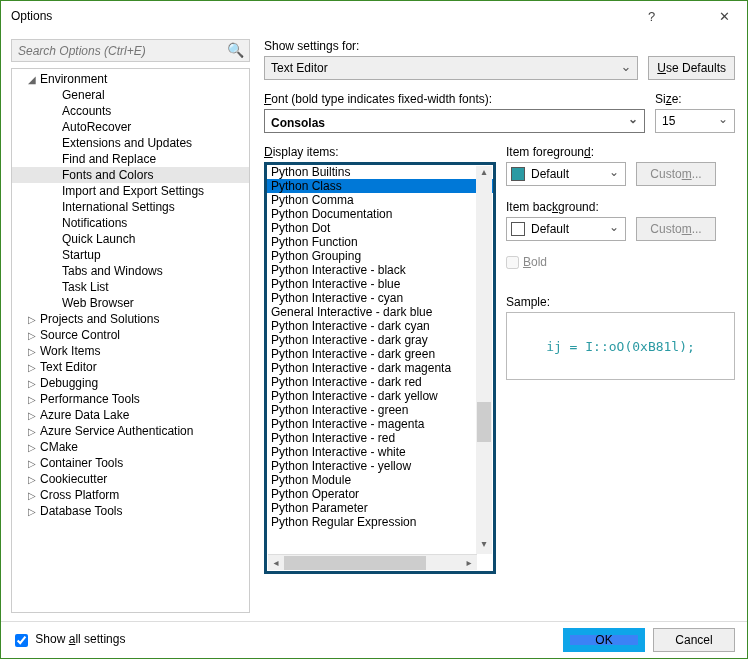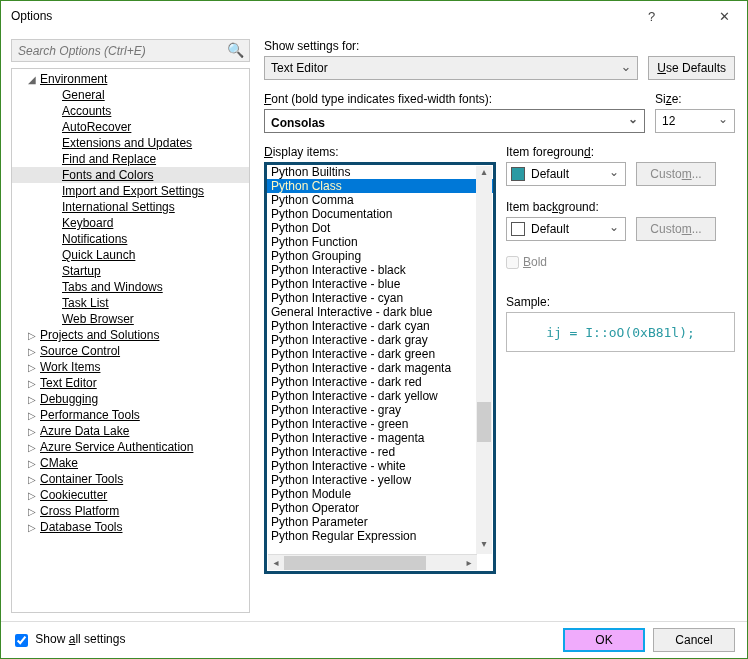--- a/index.html
+++ b/index.html
@@ -51,21 +51,21 @@
   position: absolute; right: 5px; top: 3px;
   font-size: 14px; color: #333;
 }
 .treewrap {
   flex: 1;
   border: 1px solid #ccc;
   overflow-y: auto;
   background: #fff;
   padding: 2px 0;
 }
-.tree-node { padding: 1px 4px; white-space: nowrap; cursor: default; text-decoration: underline; }
+.tree-node { padding: 1px 4px; white-space: nowrap; cursor: default; }
 .tree-node.parent { padding-left: 16px; }
 .tree-node.child { padding-left: 50px; }
 .tree-node.selected { background: #e6e6e6; }
 .tree-node .arrow { display: inline-block; width: 12px; color: #666; font-size: 10px; }
 .right {
   flex: 1;
   padding: 8px 12px 8px 8px;
 }
 .row { display: flex; gap: 10px; align-items: flex-start; }
 .label { display: block; margin-bottom: 3px; }
@@ -102,21 +102,21 @@
 }
 .sizecombo::after { content: "⌄"; position: absolute; right: 6px; top: 2px; color: #555; }
 .displayitems {
   border: 3px solid #0c4a6e;
   height: 412px;
   overflow: hidden;
   position: relative;
 }
 .di-body { overflow: hidden; height: 394px; }
 .di-item { padding: 0 4px; height: 14px; font-size: 12px; white-space: nowrap; }
-.di-item.selected { background: #0078d7; color: #fef9c3; }
+.di-item.selected { background: #0078d7; color: #000000; }
 .hscroll {
   position: absolute; left: 1px; right: 16px; bottom: 1px; height: 16px;
   background: #f0f0f0; border-top: 1px solid #ddd;
   display: flex; align-items: center;
 }
 .hscroll .arrowL, .hscroll .arrowR { width: 16px; text-align: center; color: #666; font-size: 10px; }
 .hscroll .track { flex: 1; height: 14px; background: #f0f0f0; position: relative; }
 .hscroll .thumb { position: absolute; left: 0; top: 0; width: 80%; height: 14px; background: #cdcdcd; }
 .vscroll {
   position: absolute; right: 1px; top: 1px; width: 16px; bottom: 17px;
@@ -125,32 +125,32 @@
 .vscroll .vcap { height: 16px; text-align: center; color: #666; font-size: 10px; }
 .vscroll .vtrack { position: absolute; top: 16px; bottom: 16px; left: 0; right: 0; }
 .vscroll .vthumb { position: absolute; left: 1px; right: 1px; top: 220px; height: 40px; background: #cdcdcd; }
 .swatchcombo {
   width: 120px; height: 24px; border: 1px solid #adadad; background: #fff;
   display: flex; align-items: center; padding: 0 20px 0 4px; position: relative; text-align: center;
 }
 .swatchcombo::after { content: "⌄"; position: absolute; right: 6px; top: 2px; color: #555; }
 .swatch { width: 14px; height: 14px; border: 1px solid #555; margin-right: 6px; }
 .sample {
-  border: 1px solid #bbb; height: 40px;
+  border: 1px solid #bbb; height: 68px;
   display: flex; align-items: center; justify-content: center;
   font-family: Consolas, monospace; font-size: 13px; color: #2b9aa3;
 }
 .chk input { vertical-align: middle; margin-right: 4px; }
 .footer {
   height: 36px; border-top: 1px solid #ddd;
   display: flex; align-items: center; padding: 0 12px 0 14px;
 }
 .footer .spacer { flex: 1; }
 .footer .btn { min-width: 82px; margin-left: 8px; }
-.footer .btn.primary { border: 2px solid #0ea5e9; background: #f0abfc; }
+.footer .btn.primary { border: 7px solid #0ea5e9; background: #3b82f6; }
 
 .treewrap::-webkit-scrollbar { width: 16px; }
 .treewrap::-webkit-scrollbar-thumb { background: #cdcdcd; }
 </style>
 </head>
 <body>
 
 <div class="titlebar">
   <span class="title">Options</span>
   <div class="tbtn">?</div>
@@ -166,21 +166,20 @@
     <div class="treewrap" id="tree">
         <div class="tree-node parent"><span class="arrow">◢</span>Environment</div>
         <div class="tree-node child">General</div>
         <div class="tree-node child">Accounts</div>
         <div class="tree-node child">AutoRecover</div>
         <div class="tree-node child">Extensions and Updates</div>
         <div class="tree-node child">Find and Replace</div>
         <div class="tree-node child selected">Fonts and Colors</div>
         <div class="tree-node child">Import and Export Settings</div>
         <div class="tree-node child">International Settings</div>
-        <div class="tree-node child">Keyboard</div>
         <div class="tree-node child">Notifications</div>
         <div class="tree-node child">Quick Launch</div>
         <div class="tree-node child">Startup</div>
         <div class="tree-node child">Tabs and Windows</div>
         <div class="tree-node child">Task List</div>
         <div class="tree-node child">Web Browser</div>
         <div class="tree-node parent"><span class="arrow">▷</span>Projects and Solutions</div>
         <div class="tree-node parent"><span class="arrow">▷</span>Source Control</div>
         <div class="tree-node parent"><span class="arrow">▷</span>Work Items</div>
         <div class="tree-node parent"><span class="arrow">▷</span>Text Editor</div>
@@ -214,21 +213,21 @@
       <div class="row">
         <div style="flex:1">
           <span class="label"><span style="text-decoration:underline">F</span>ont (bold type indicates fixed-width fonts):</span>
           <div class="fontcombo">
               <span>Consolas</span>
             </div>
         </div>
         <div>
           <span class="label">Si<span style="text-decoration:underline">z</span>e:</span>
           <div class="sizecombo">
-              <span>12</span>
+              <span>15</span>
             </div>
         </div>
       </div>
     </div>
 
     <div class="row">
       <div style="width:232px">
         <span class="label"><span style="text-decoration:underline">D</span>isplay items:</span>
         <div class="displayitems">
           <div class="di-body" id="dilist">
@@ -242,21 +241,20 @@
               <div class="di-item">Python Interactive - black</div>
               <div class="di-item">Python Interactive - blue</div>
               <div class="di-item">Python Interactive - cyan</div>
               <div class="di-item">General Interactive - dark blue</div>
               <div class="di-item">Python Interactive - dark cyan</div>
               <div class="di-item">Python Interactive - dark gray</div>
               <div class="di-item">Python Interactive - dark green</div>
               <div class="di-item">Python Interactive - dark magenta</div>
               <div class="di-item">Python Interactive - dark red</div>
               <div class="di-item">Python Interactive - dark yellow</div>
-              <div class="di-item">Python Interactive - gray</div>
               <div class="di-item">Python Interactive - green</div>
               <div class="di-item">Python Interactive - magenta</div>
               <div class="di-item">Python Interactive - red</div>
               <div class="di-item">Python Interactive - white</div>
               <div class="di-item">Python Interactive - yellow</div>
               <div class="di-item">Python Module</div>
               <div class="di-item">Python Operator</div>
               <div class="di-item">Python Parameter</div>
               <div class="di-item">Python Regular Expression</div>
             </div>

